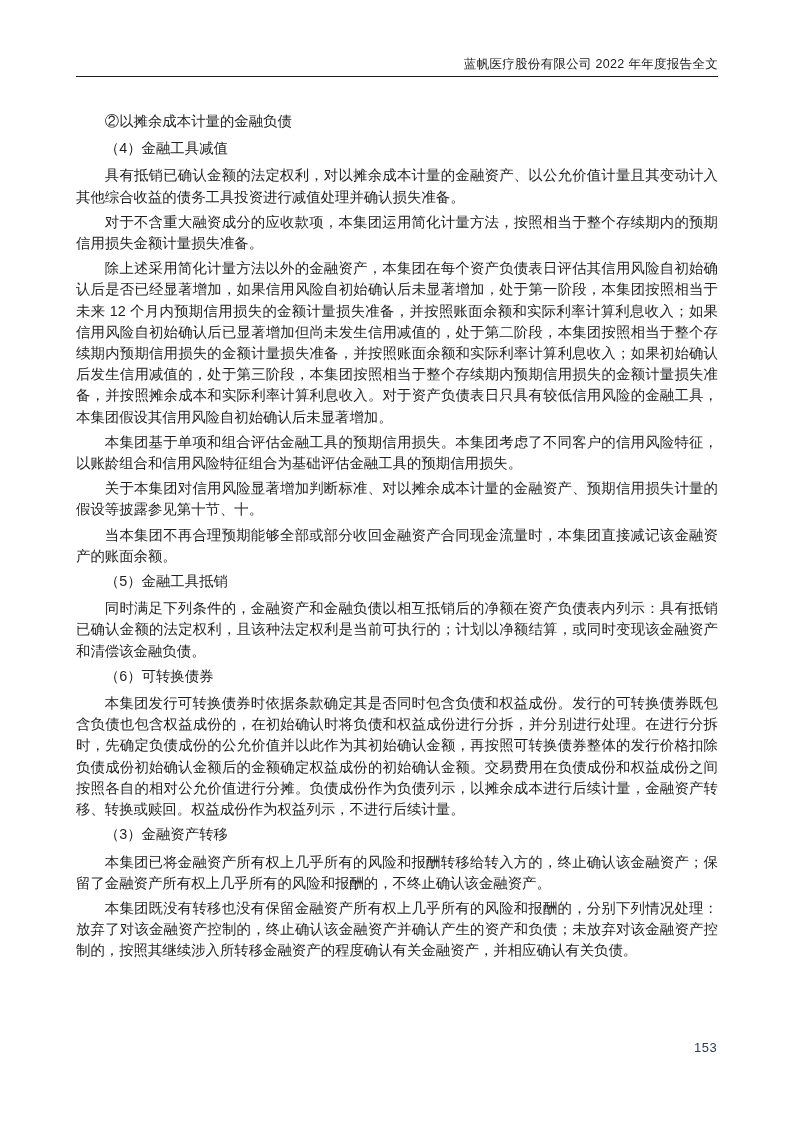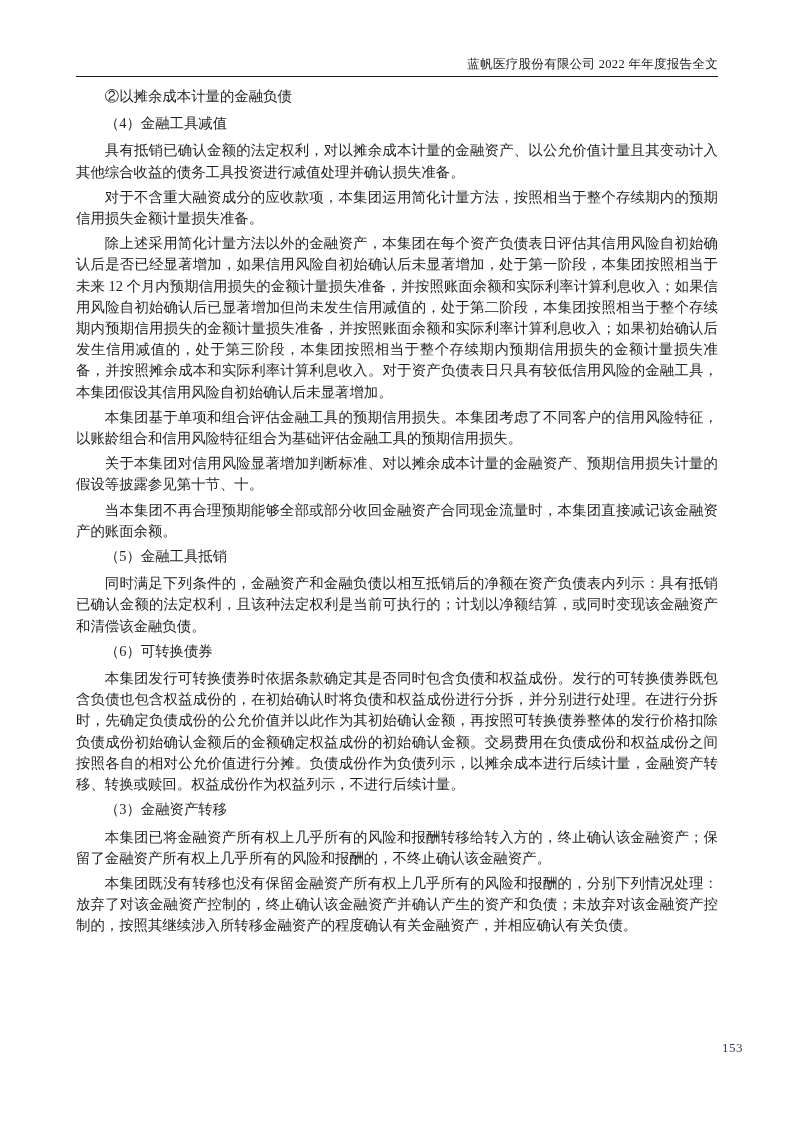--- a/index.html
+++ b/index.html
@@ -6,21 +6,21 @@
     margin: 0;
     padding: 0;
     background: #ffffff;
   }
   .page {
     position: relative;
     width: 794px;
     height: 1123px;
     background: #ffffff;
     overflow: hidden;
-    font-family: Liberation Serif, serif;
+    font-family: Liberation Sans, sans-serif;
     color: #1f1f1f;
   }
   .header {
     position: absolute;
     top: 57px;
     left: 76px;
     width: 642px;
   }
   .header-title {
     text-align: right;
@@ -30,21 +30,21 @@
     letter-spacing: 0.3px;
     white-space: nowrap;
   }
   .header-rule {
     margin-top: 4px;
     border-bottom: 1.5px solid #1c1c1c;
     height: 0;
   }
   .content {
     position: absolute;
-    top: 84px;
+    top: 109px;
     left: 76px;
     width: 642px;
     font-size: 14.4px;
     line-height: 21.2px;
     text-align: justify;
     text-justify: inter-ideograph;
   }
   .content p {
     text-indent: 2em;
   }
@@ -56,21 +56,20 @@
     font-weight: normal;
   }
   .page-number {
     position: absolute;
     top: 1040px;
     left: 694px;
     font-size: 13px;
     line-height: 15px;
     color: #2f3b55;
     letter-spacing: 0.5px;
-    margin-left: 28px;
   }
 </style>
 </head>
 <body>
 
 <div class="page">
   <header class="header">
     <div class="header-title">蓝帆医疗股份有限公司 2022 年年度报告全文</div>
     <div class="header-rule"></div>
   </header>

